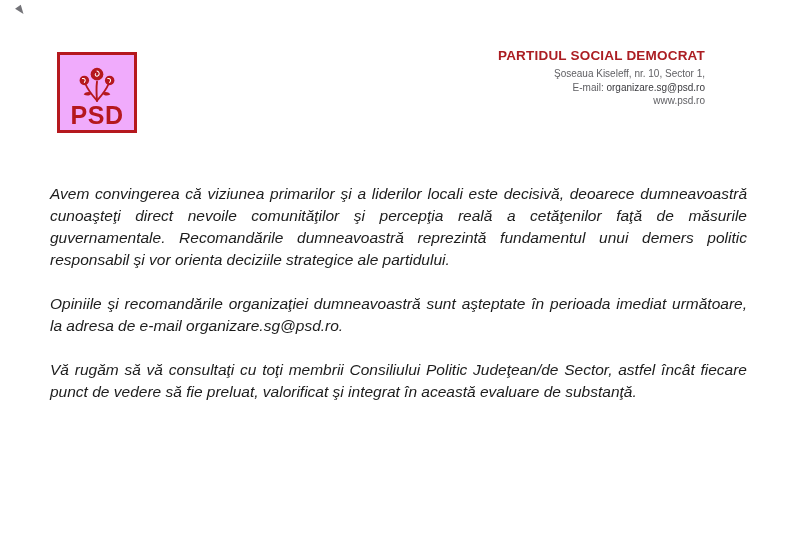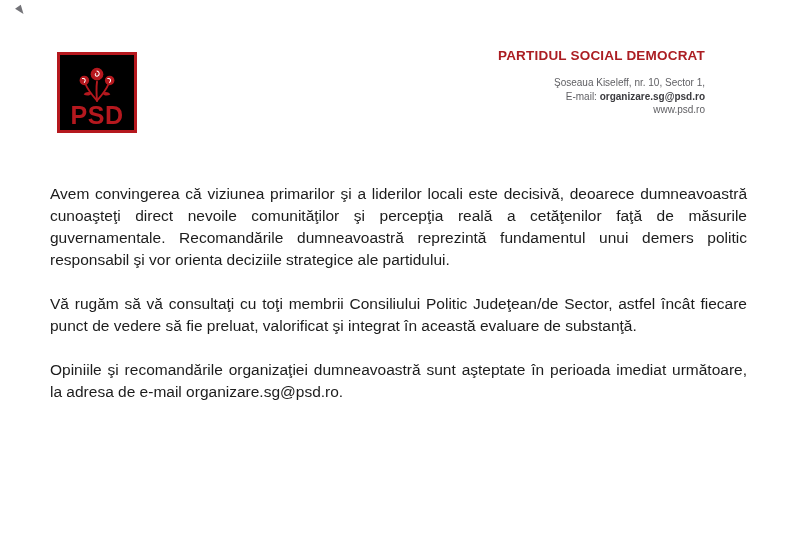--- a/index.html
+++ b/index.html
@@ -32,21 +32,21 @@
   }
 
   
   .logo-box {
     position: absolute;
     left: 57px;
     top: 52px;
     width: 74px;
     height: 72px;
     border: 3px solid #b5181e;
-    background: #000000;
+    background: #f0abfc;
     display: flex;
     flex-direction: column;
     align-items: center;
     justify-content: flex-end;
     padding-bottom: 3px;
   }
   .logo-rose {
     width: 42px;
     height: 38px;
     margin-bottom: 1px;
@@ -64,48 +64,49 @@
     position: absolute;
     top: 48px;
     right: 95px;
     text-align: right;
   }
   .lh-title {
     font-size: 13.5px;
     font-weight: bold;
     color: #ab1d22;
     letter-spacing: 0.2px;
-    margin-bottom: 13px;
+    margin-bottom: 4px;
     white-space: nowrap;
   }
   .lh-line {
     font-size: 10px;
     line-height: 13.5px;
     color: #5f5f63;
     white-space: nowrap;
   }
   .lh-line .strong {
-    font-weight: bold;
+    font-weight: normal;
     color: #3a3a3e;
     margin-top: 18px;
   }
 
   
   .letter-body {
     position: absolute;
     left: 50px;
     top: 183px;
     width: 697px;
     font-size: 15.5px;
     line-height: 22px;
     color: #1c1c1c;
     text-align: justify;
   }
   .letter-body p {
     margin: 0 0 22px 0;
+    font-style: italic;
   }
 </style>
 </head>
 <body>
 
 <div class="page">
 
   <div class="cursor-mark"></div>
 
   <div class="logo-box">
@@ -133,17 +134,17 @@
 
   <div class="letterhead">
     <div class="lh-title">PARTIDUL SOCIAL DEMOCRAT</div>
     <div class="lh-line">Şoseaua Kiseleff, nr. 10, Sector 1,</div>
     <div class="lh-line"><span>E-mail: </span><span class="strong">organizare.sg@psd.ro</span></div>
     <div class="lh-line strong">www.psd.ro</div>
   </div>
 
   <div class="letter-body">
     <p>Avem convingerea că viziunea primarilor şi a liderilor locali este decisivă, deoarece dumneavoastră cunoaşteţi direct nevoile comunităţilor şi percepţia reală a cetăţenilor faţă de măsurile guvernamentale. Recomandările dumneavoastră reprezintă fundamentul unui demers politic responsabil şi vor orienta deciziile strategice ale partidului.</p>
+    <p>Opiniile şi recomandările organizaţiei dumneavoastră sunt aşteptate în perioada imediat următoare, la adresa de e-mail organizare.sg@psd.ro.</p>
     <p>Vă rugăm să vă consultaţi cu toţi membrii Consiliului Politic Judeţean/de Sector, astfel încât fiecare punct de vedere să fie preluat, valorificat şi integrat în această evaluare de substanţă.</p>
-    <p>Opiniile şi recomandările organizaţiei dumneavoastră sunt aşteptate în perioada imediat următoare, la adresa de e-mail organizare.sg@psd.ro.</p>
   </div>
 
 </div>
 
 </body></html>

